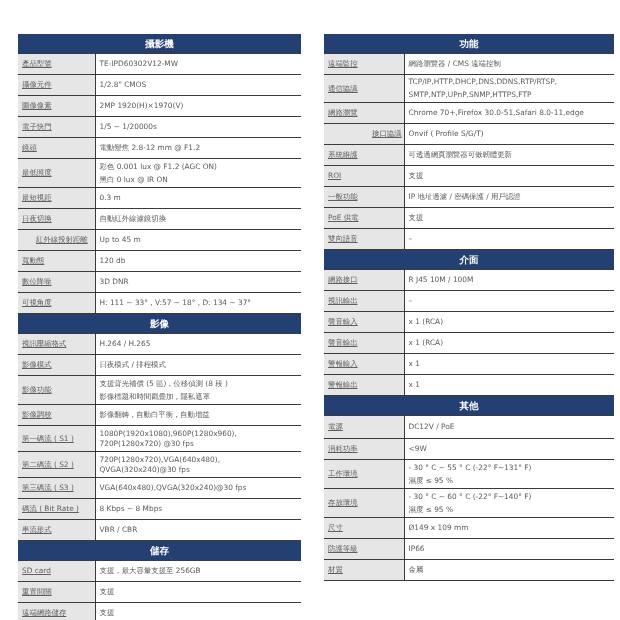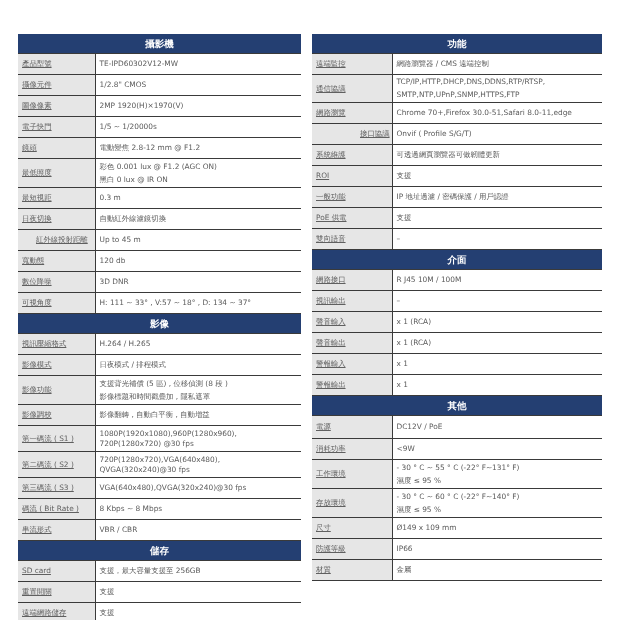--- a/index.html
+++ b/index.html
@@ -1,20 +1,20 @@
 <!DOCTYPE html>
 <html><head>
 <meta charset="utf-8">
 <style>
   html, body { margin:0; padding:0; background:#ffffff; }
   body { width:620px; height:620px; position:relative; overflow:hidden;
          font-family:"DejaVu Sans", "Liberation Sans", sans-serif; color:#555; }
   .col { position:absolute; top:34px; }
   #left { left:18px; width:283px; }
-  #right { left:312px; width:290px; }
+  #right { left:324px; width:290px; }
   table { border-collapse:collapse; width:100%; table-layout:fixed; }
   td { font-size:7.4px; line-height:10px; padding:0 4px; vertical-align:middle;
        border-bottom:1px solid #3a3a3a; color:#5a5a5a; white-space:nowrap; overflow:hidden; }
   td.k { background:#e6e6e6; border-right:1px solid #3a3a3a; color:#606060;text-decoration:underline; }
   td.v { background:#ffffff; }
   tr.hdr td { background:#243f72; color:#ffffff; text-align:center; font-weight:bold;
               font-size:9.5px; height:19px; border-bottom:1px solid #3a3a3a; }
 </style>
 </head>
 <body>

